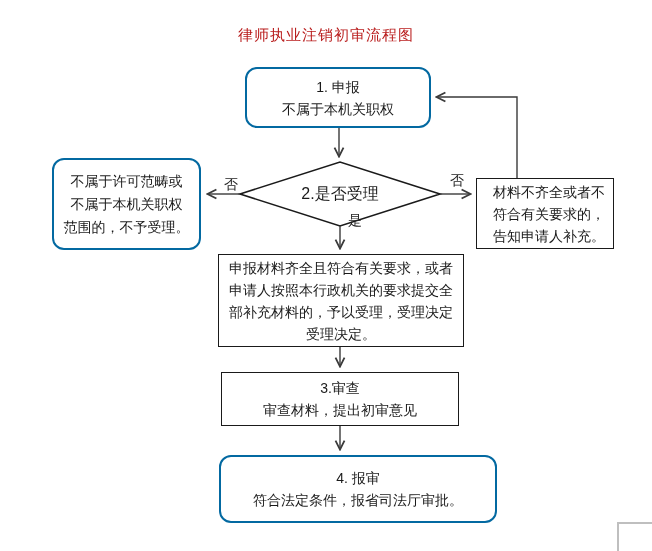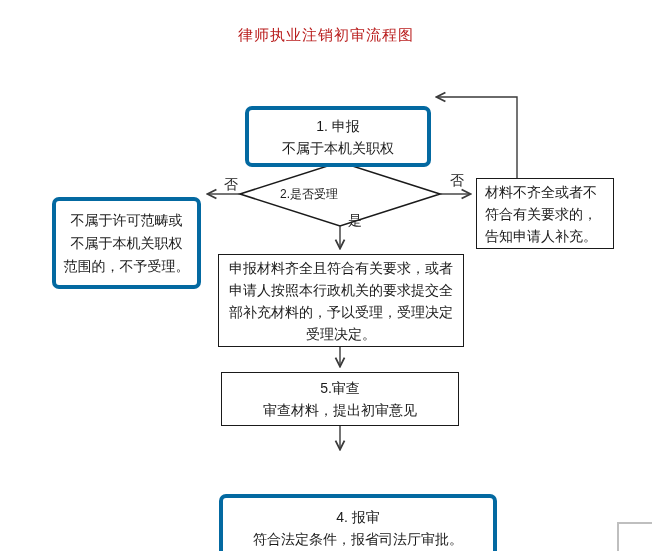--- a/index.html
+++ b/index.html
@@ -33,39 +33,38 @@
     display: flex;
     flex-direction: column;
     justify-content: center;
     align-items: center;
     text-align: center;
     font-size: 14px;
     line-height: 22px;
     color: #1a1a1a;
   }
   .rounded {
-    border: 4px solid #0369a1;
-    border-radius: 7px;
-    margin-top: 39px;
+    border: 2px solid #0369a1;
+    border-radius: 12px;
   }
   .rect {
     border: 1.5px solid #1a1a1a;
   }
   .box-step1      { left: 245px; top: 67px;  width: 186px; height: 61px; }
   .box-reject     { left: 52px;  top: 158px; width: 149px; height: 92px; line-height: 23px; }
-  .box-supplement { left: 476px; top: 178px; width: 138px; height: 71px; align-items: flex-start; padding-left: 8px; text-align: left; }
+  .box-supplement { left: 476px; top: 178px; width: 138px; height: 71px; align-items: flex-start; padding-left: 16px; text-align: left; }
   .box-accept     { left: 218px; top: 254px; width: 246px; height: 93px; }
   .box-review     { left: 221px; top: 372px; width: 238px; height: 54px; }
   .box-final      { left: 219px; top: 455px; width: 278px; height: 68px; }
   .diamond-label {
     position: absolute;
     left: 280px; top: 183px;
     width: 120px; height: 22px;
-    text-align: left;
-    font-size: 12px;
+    text-align: center;
+    font-size: 16px;
     line-height: 22px;
   }
   .branch-label {
     position: absolute;
     font-size: 14px;
     line-height: 16px;
     color: #222;
   }
   .label-no-left  { left: 224px; top: 176px; }
   .label-no-right { left: 450px; top: 172px; }
@@ -133,21 +132,21 @@
   </div>
 
   <div class="box rect box-accept">
     <div>申报材料齐全且符合有关要求，或者</div>
     <div>申请人按照本行政机关的要求提交全</div>
     <div>部补充材料的，予以受理，受理决定</div>
     <div>受理决定。</div>
   </div>
 
   <div class="box rect box-review">
-    <div>5.审查</div>
+    <div>3.审查</div>
     <div>审查材料，提出初审意见</div>
   </div>
 
   <div class="box rounded box-final">
     <div>4.  报审</div>
     <div>符合法定条件，报省司法厅审批。</div>
   </div>
 
   <div class="corner-mark"></div>
 

